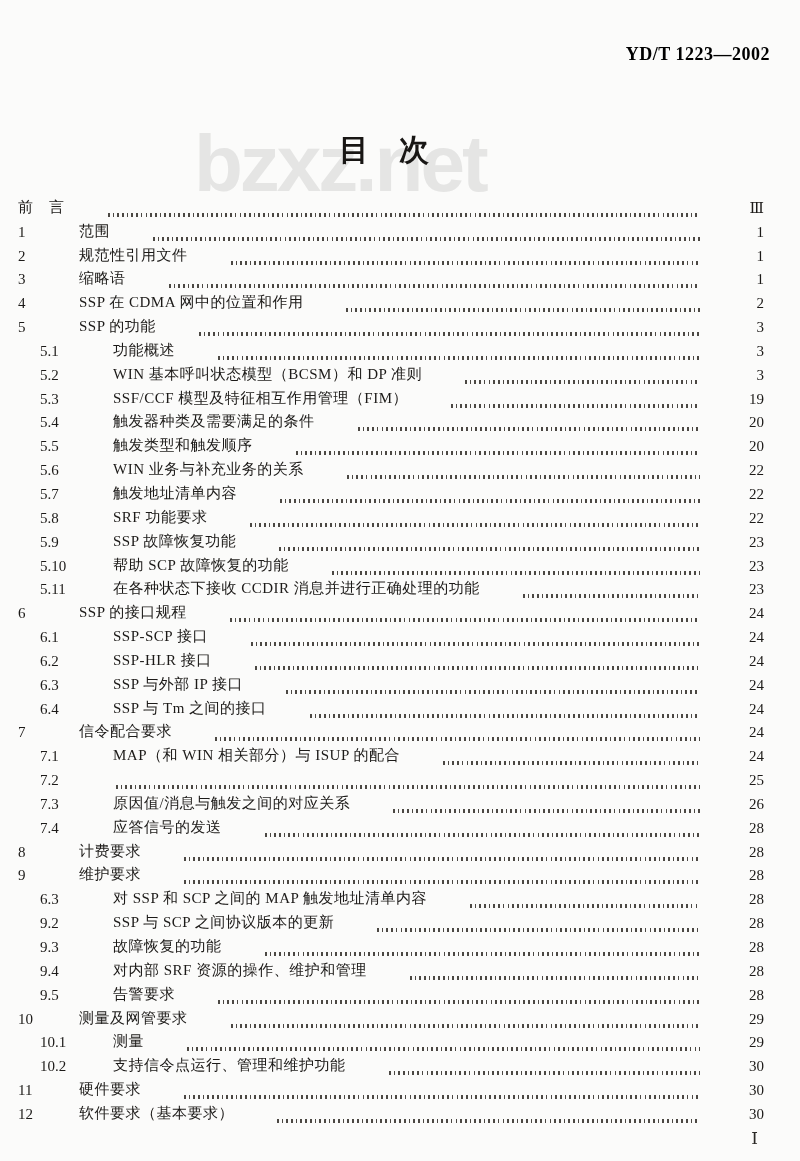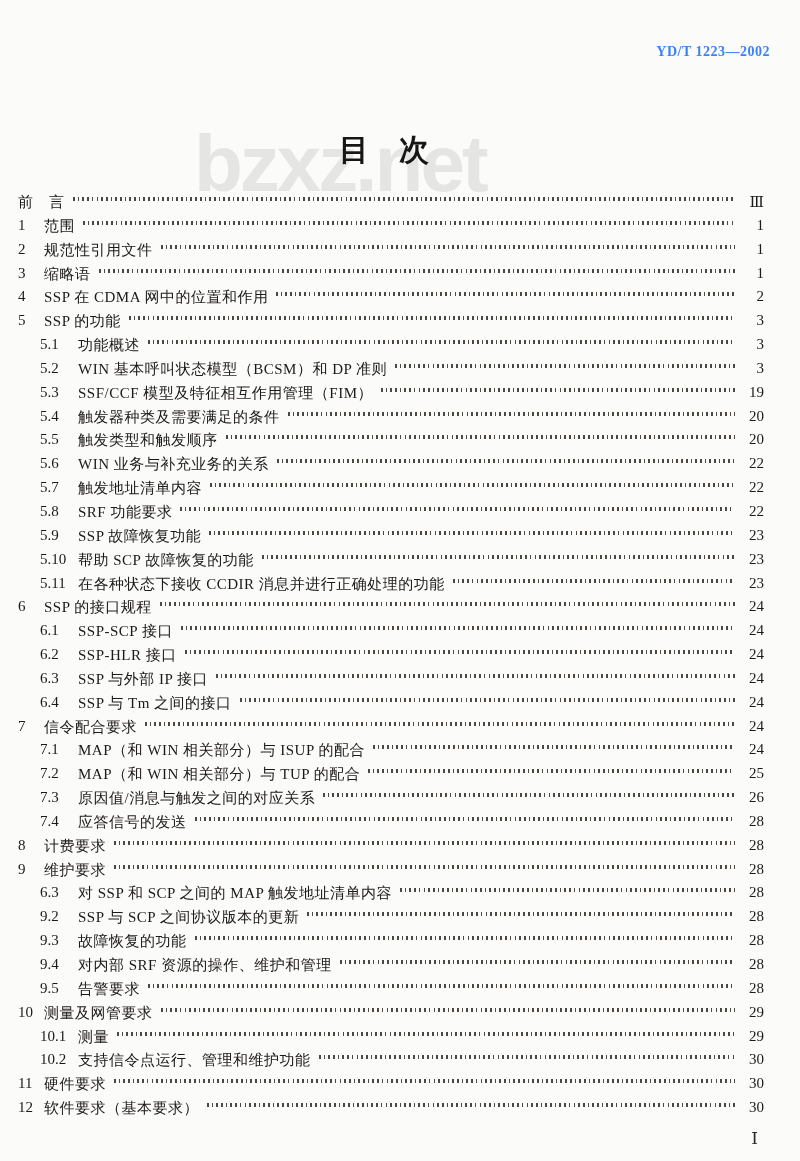--- a/index.html
+++ b/index.html
@@ -12,24 +12,24 @@
     position: relative;
     background: #fbfbfa;
     color: #1e1c1a;
     font-family: "Liberation Serif", "DejaVu Serif", serif;
     overflow: hidden;
   }
   .header-code {
     position: absolute;
     top: 44px;
     right: 30px;
-    font-size: 14px;
+    font-size: 18px;
     font-weight: bold;
     letter-spacing: 0.5px;
-    color: #3b82f6;
+    color: #000000;
   }
   .doc-title {
     position: absolute;
     top: 110px;
     left: 0;
     width: 100%;
     text-align: center;
     transform: translateX(-16px);
     font-family: "Liberation Sans", "DejaVu Sans", sans-serif;
     font-size: 30px;
@@ -52,25 +52,26 @@
   }
   .toc {
     position: absolute;
     top: 193px;
     left: 18px;
     right: 36px;
     z-index: 1;
   }
   .toc-row {
     display: flex;
-    align-items: flex-start;
+    align-items: flex-end;
     height: 23.85px;
     font-size: 15px;
     white-space: nowrap;
     color: #1c1a18;
+    gap: 35px;
   }
   .toc-row .num {
     flex: 0 0 auto;
     min-width: 26px;
   }
   .toc-row .label {
     flex: 0 0 auto;
     margin-right: 5px;
     letter-spacing: 0.5px;
   }
@@ -252,21 +253,20 @@
     <span class="page-num">24</span>
   </div>
     <div class="toc-row sub">
     <span class="num">7.1</span>
     <span class="label">MAP（和 WIN 相关部分）与 ISUP 的配合</span>
     <span class="leader"></span>
     <span class="page-num">24</span>
   </div>
     <div class="toc-row sub">
     <span class="num">7.2</span>
-    <span class="label">MAP（和 WIN 相关部分）与 TUP 的配合</span>
     <span class="leader"></span>
     <span class="page-num">25</span>
   </div>
     <div class="toc-row sub">
     <span class="num">7.3</span>
     <span class="label">原因值/消息与触发之间的对应关系</span>
     <span class="leader"></span>
     <span class="page-num">26</span>
   </div>
     <div class="toc-row sub">

